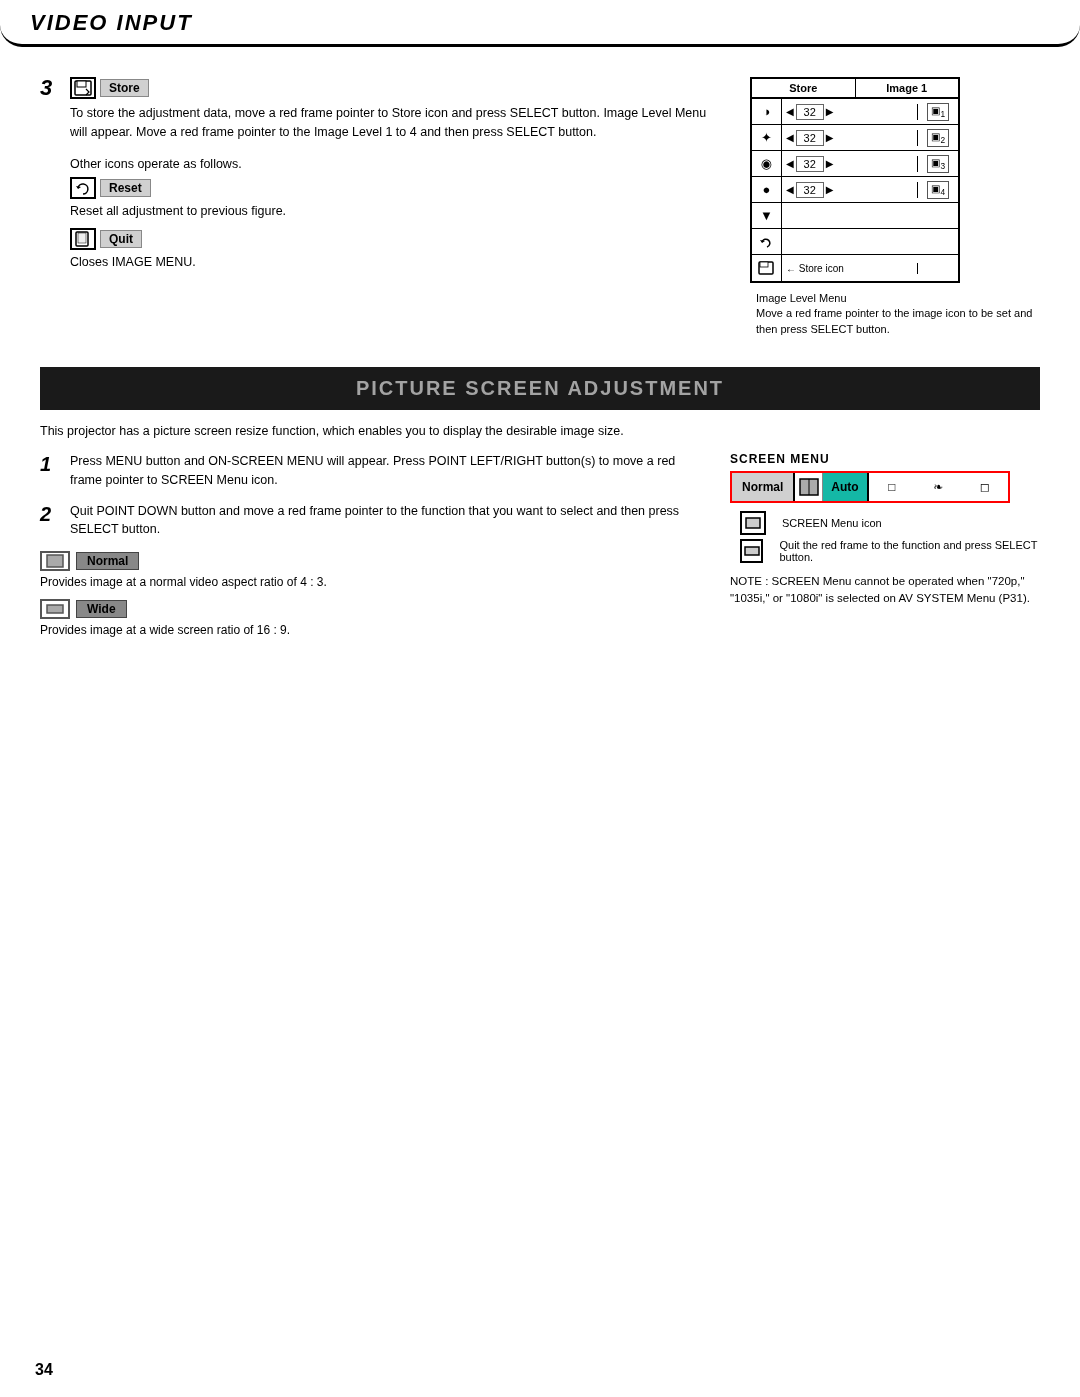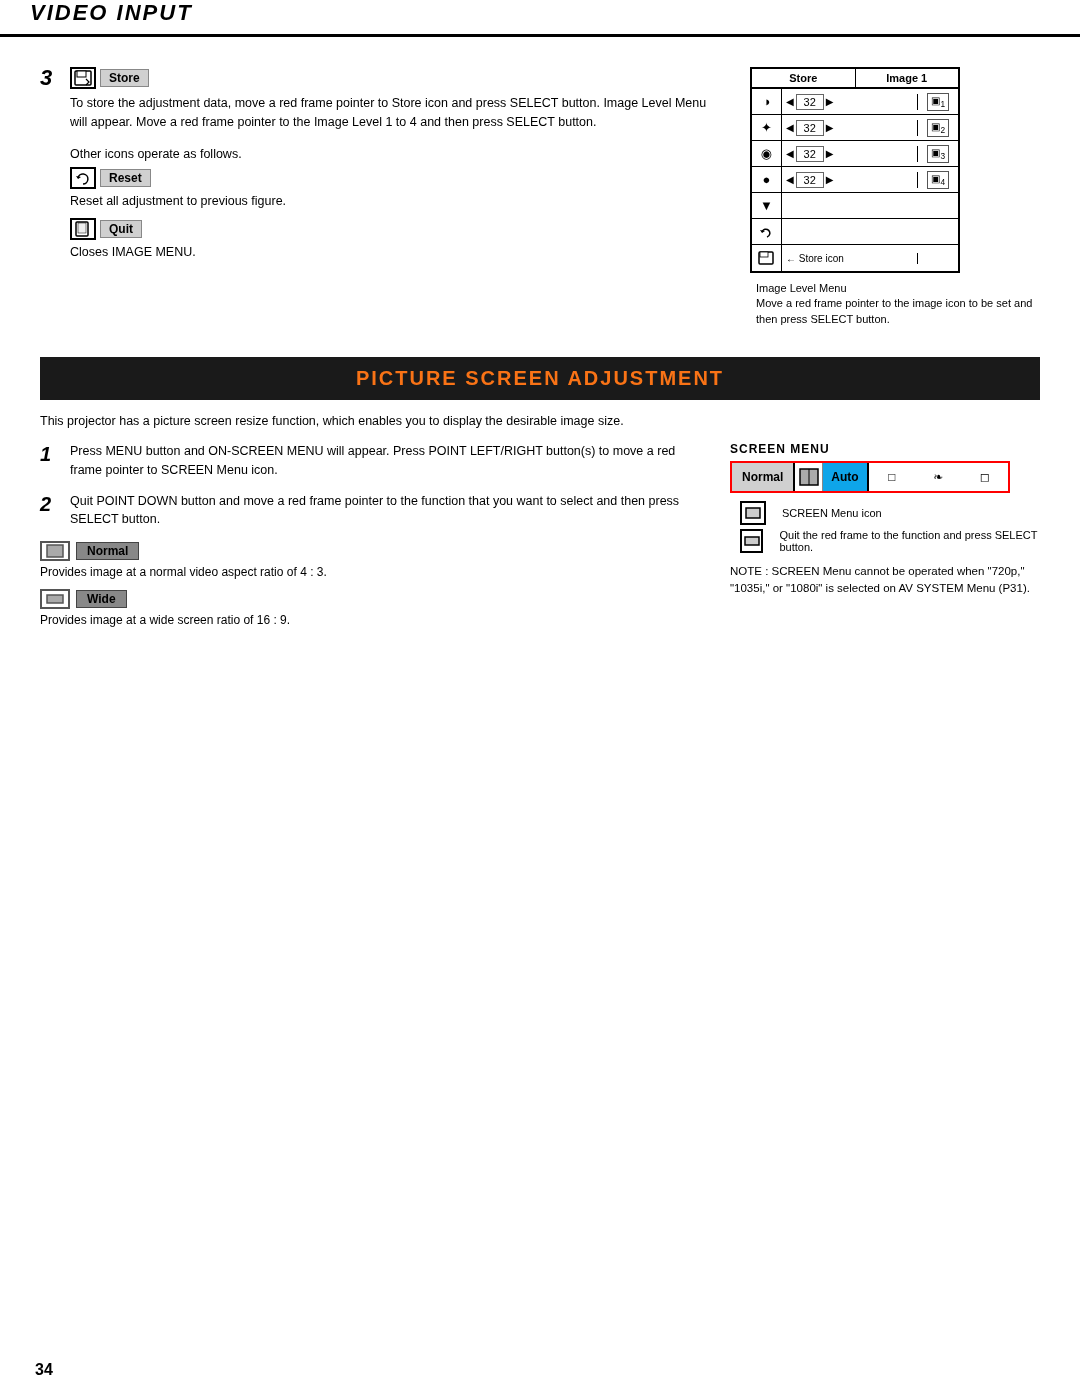--- a/index.html
+++ b/index.html
@@ -10,22 +10,23 @@
       color: #000;
       width: 1080px;
       min-height: 1397px;
       position: relative;
     }
 
     
     .page-header {
       background: #fff;
       border-bottom: 3px solid #000;
-      padding: 0 30px 8px 30px;
+      padding: 10px 30px 8px 30px;
       margin-bottom: 0;
+      border-radius: 22px;
     }
     .page-header h1 {
       font-size: 22px;
       font-weight: 900;
       letter-spacing: 2px;
       text-transform: uppercase;
       font-style: italic;
     }
 
     
@@ -180,21 +181,21 @@
       margin-left: 6px;
     }
 
     
     .psa-section {
       margin-top: 30px;
     }
 
     .psa-title-bar {
       background: #1a1a1a;
-      color: #f97316;
+      color: #a3a3a3;
       text-align: center;
       font-size: 20px;
       font-weight: 900;
       letter-spacing: 2px;
       text-transform: uppercase;
       padding: 10px 12px;
       margin-bottom: 14px;
     }
 
     .psa-intro {
@@ -266,21 +267,21 @@
       width: 28px;
       height: 100%;
       display: flex;
       align-items: center;
       justify-content: center;
       border-right: 1px solid #888;
       font-size: 13px;
     }
 
     .smb-auto {
-      background: #0ea5e9;
+      background: #14b8a6;
       border-right: 2px solid #000;
       padding: 12px 8px;
       height: 100%;
       display: flex;
       align-items: center;
       font-size: 12px;
       font-weight: bold;
     }
 
     .smb-icons-right {

